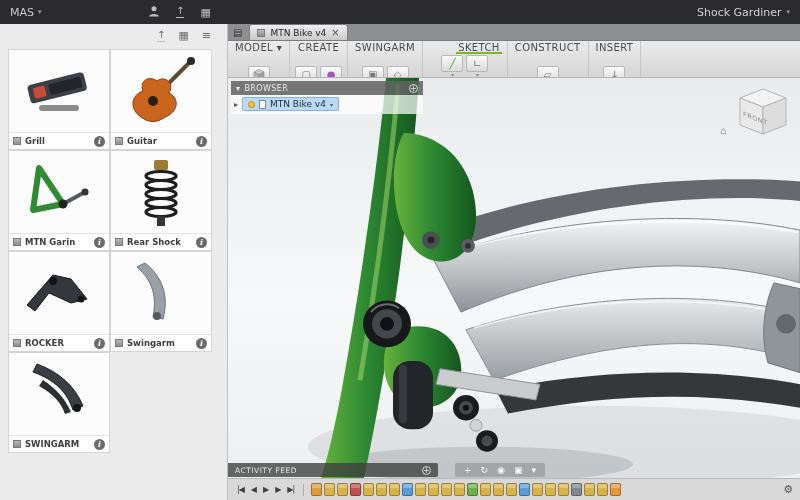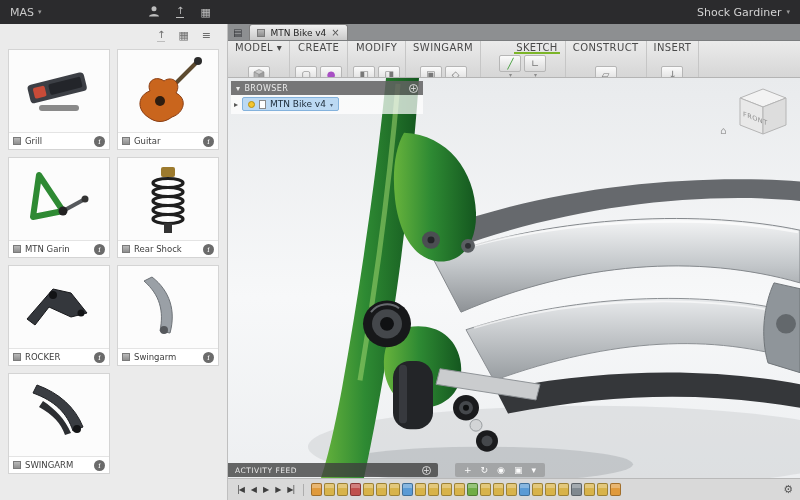--- a/index.html
+++ b/index.html
@@ -18,21 +18,21 @@
   .account { margin-left:auto; display:flex; align-items:center; gap:5px; font-size:11px; color:#d2d2d2; }
 
   
   #main { flex:1; display:flex; min-height:0; }
 
   
   aside { width:228px; flex:0 0 228px; background:#ebebeb; border-right:1px solid #bfbfbf;
           display:flex; flex-direction:column; }
   .panel-toolbar { height:23px; display:flex; justify-content:flex-end; align-items:center;
                    gap:13px; padding-right:16px; color:#6d6d6d; font-size:11px; }
-  .cards { flex:1; display:flex; flex-wrap:wrap; gap:7px; padding:2px 8px; align-content:flex-start; }
+  .cards { flex:1; display:flex; flex-wrap:wrap; padding:2px 8px; align-content:flex-start;font-weight:bold; }
   .card { width:102px; background:#fff; border:1px solid #d4d4d4; }
   .thumb { height:82px; display:flex; align-items:center; justify-content:center; background:#fcfcfc; }
   .card-label { height:17px; border-top:1px solid #e4e4e4; display:flex; align-items:center;
                 gap:4px; padding:0 4px; font-size:8.5px; color:#3d3d3d; }
   .cube-ic { width:8px; height:8px; background:linear-gradient(#b9b9b9,#8f8f8f); border:1px solid #7a7a7a; flex:0 0 8px; }
   .info-btn { margin-left:auto; width:11px; height:11px; border-radius:50%; background:#6b6b6b;
               color:#fff; font-size:8px; line-height:11px; text-align:center; font-style:italic; font-family:"DejaVu Serif",serif; }
 
   
   #workspace { flex:1; display:flex; flex-direction:column; min-width:0; }
@@ -284,33 +284,20 @@
                 <div class="tool-btn">▢</div>
                 <span class="tool-caret">▾</span>
               </div>
             <div class="tool">
                 <div class="tool-btn purple">●</div>
                 <span class="tool-caret">▾</span>
               </div>
           </div>
         </div>
 
-        <div class="rgroup">
-          <div class="grp-label">MODIFY</div>
-          <div class="tools">
-            <div class="tool">
-                <div class="tool-btn">◧</div>
-                <span class="tool-caret">▾</span>
-              </div>
-            <div class="tool">
-                <div class="tool-btn">◨</div>
-                <span class="tool-caret">▾</span>
-              </div>
-          </div>
-        </div>
 
         <div class="rgroup">
           <div class="grp-label">SWINGARM</div>
           <div class="tools">
             <div class="tool">
                 <div class="tool-btn">▣</div>
                 <span class="tool-caret">▾</span>
               </div>
             <div class="tool">
                 <div class="tool-btn">◇</div>

